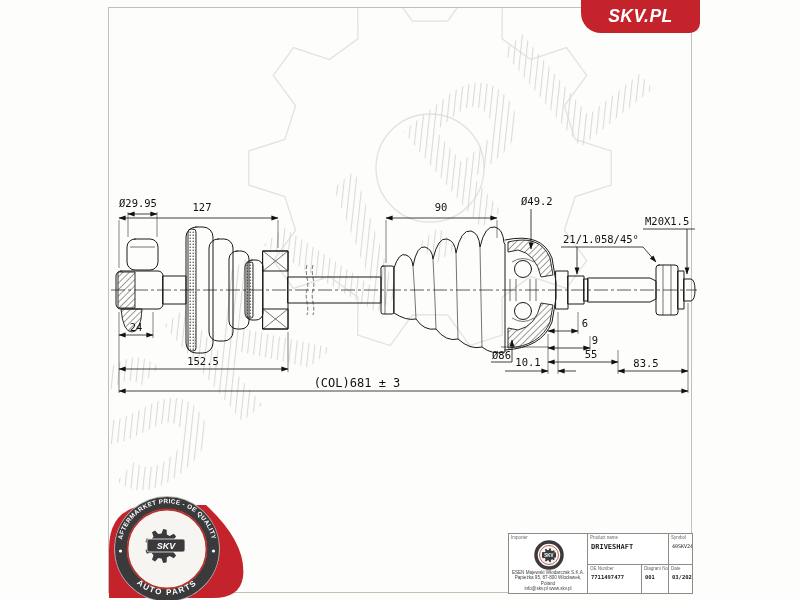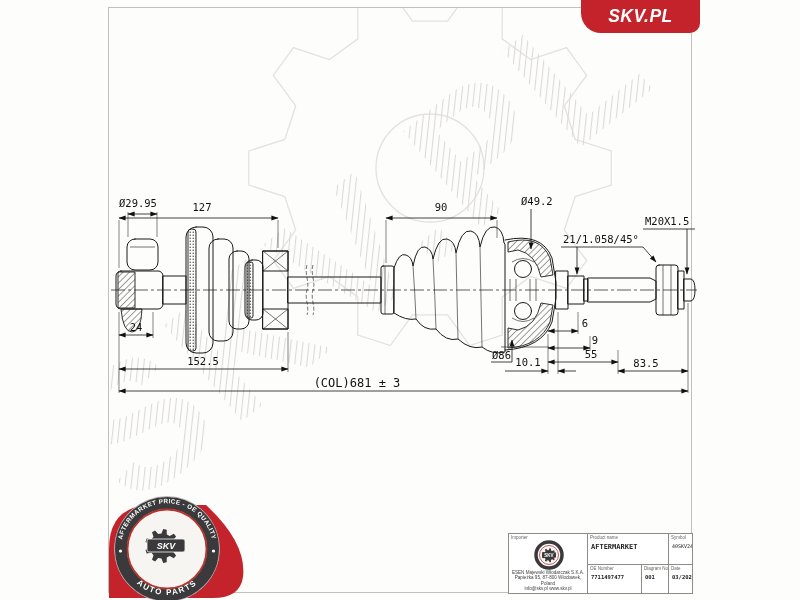--- a/index.html
+++ b/index.html
@@ -253,21 +253,21 @@
       </svg>
       <div class="addr">
         <div>ESEN Majewski Włodarczak S.K.A.</div>
         <div>Papieżka 95, 87-800 Włocławek, Poland</div>
         <div>info@skv.pl  www.skv.pl</div>
       </div>
     </div>
 
     <div class="tb-cell" style="left:79px;top:0;width:80px;height:30px">
       <div class="tb-label">Product name</div>
-      <div class="tb-value">AFTERMARKET</div>
+      <div class="tb-value">DRIVESHAFT</div>
     </div>
 
     <div class="tb-cell" style="left:160px;top:0;width:23px;height:30px">
       <div class="tb-label">Symbol</div>
       <div class="tb-value small">40SKV249</div>
     </div>
 
     <div class="tb-cell" style="left:79px;top:31px;width:53px;height:28px">
       <div class="tb-label">OE Number</div>
       <div class="tb-value mid">7711497477</div>

